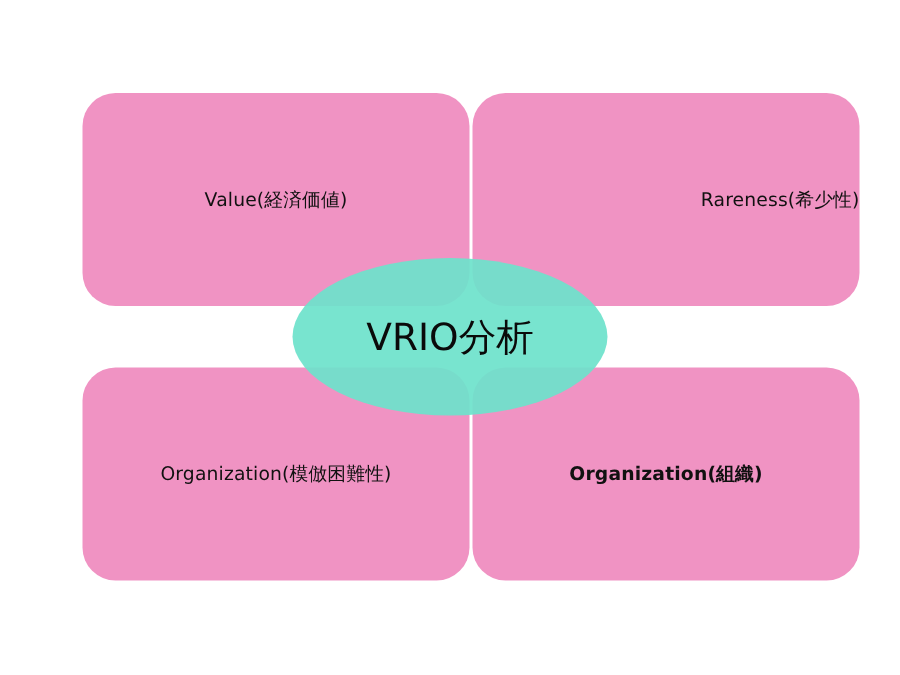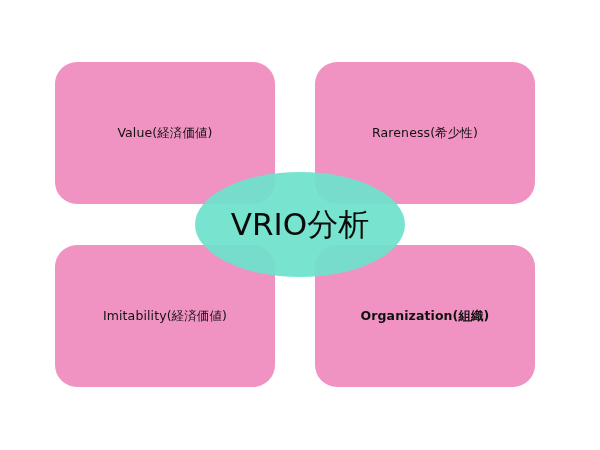--- a/index.html
+++ b/index.html
@@ -1,38 +1,38 @@
 <!DOCTYPE html>
 <html><head>
 <meta charset="utf-8">
 <style>
   html, body { margin:0; padding:0; }
   body { width:600px; height:450px; background:#ffffff; position:relative; overflow:hidden;
          font-family:"DejaVu Sans","Liberation Sans",sans-serif; }
-  .box { position:absolute; width:220px; height:142px; background:#f093c3; border-radius:22px;
+  .box { position:absolute; width:258px; height:142px; background:#f093c3; border-radius:22px;
          display:flex; align-items:center; justify-content:center; }
   .box span { font-size:12.5px; color:#111; letter-spacing:0.1px; }
   #b-value { left:55px; top:62px; }
-  #b-rare { left:315px; top:62px; }
+  #b-rare { left:315px; top:62px;justify-content:flex-end; }
   #b-imit { left:55px; top:245px; }
   #b-org { left:315px; top:245px;font-weight:bold; }
   .center { position:absolute; left:195px; top:172px; width:210px; height:105px; border-radius:50%;
             background:rgba(110,226,203,0.93); display:flex; align-items:center; justify-content:center; }
-  .center span { font-size:31px; color:#0a0a0a; font-weight:500; }
+  .center span { font-size:25px; color:#0a0a0a; font-weight:500; }
 </style>
 </head>
 <body>
 
 <div class="box" id="b-value">
   <span>Value(経済価値)</span>
 </div>
 <div class="box" id="b-rare">
   <span>Rareness(希少性)</span>
 </div>
 <div class="box" id="b-imit">
-  <span>Imitability(経済価値)</span>
+  <span>Organization(模倣困難性)</span>
 </div>
 <div class="box" id="b-org">
   <span>Organization(組織)</span>
 </div>
 <div class="center">
   <span>VRIO分析</span>
 </div>
 
 </body></html>

